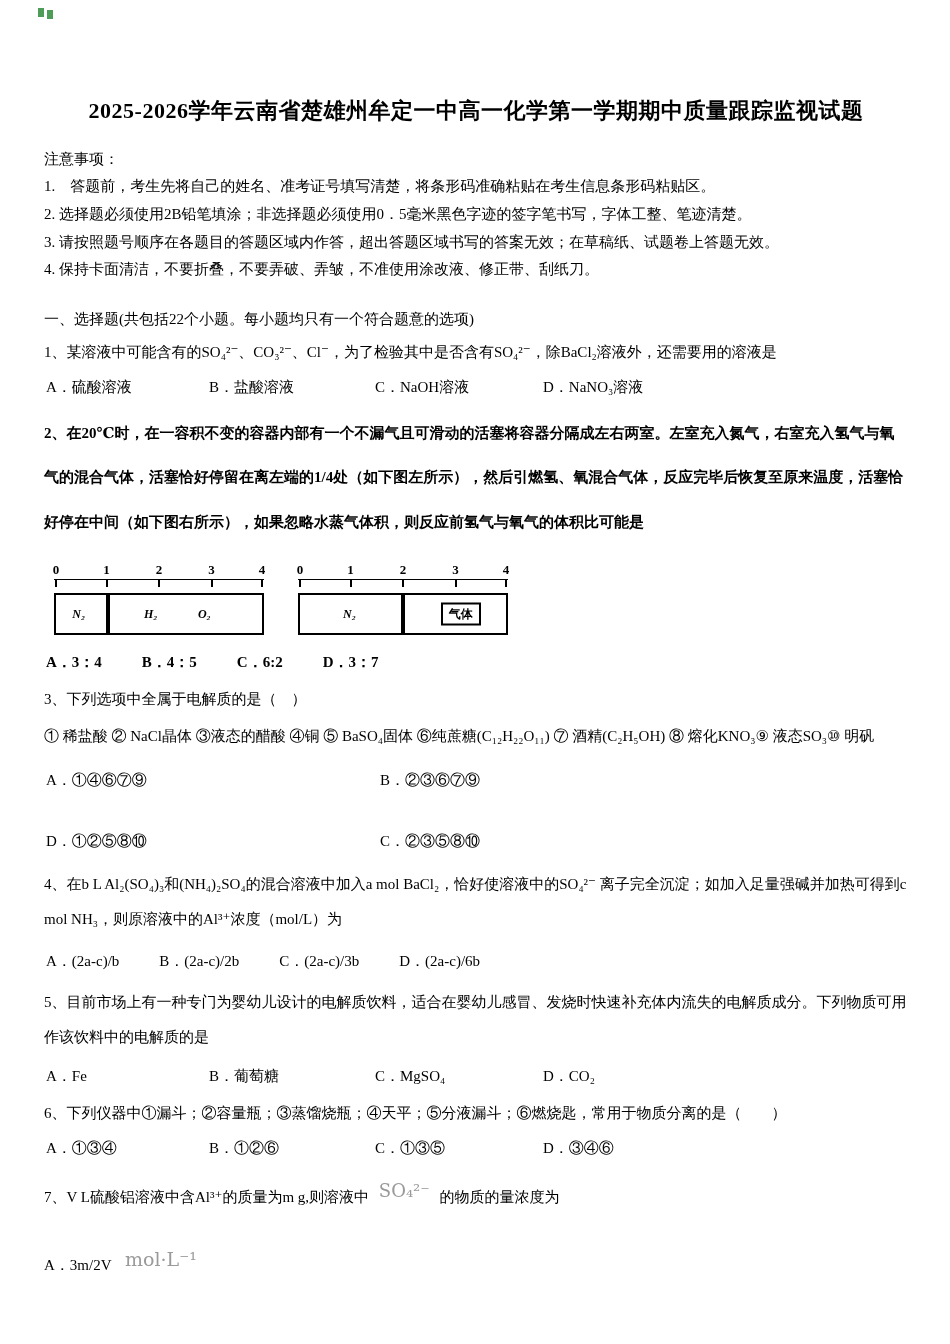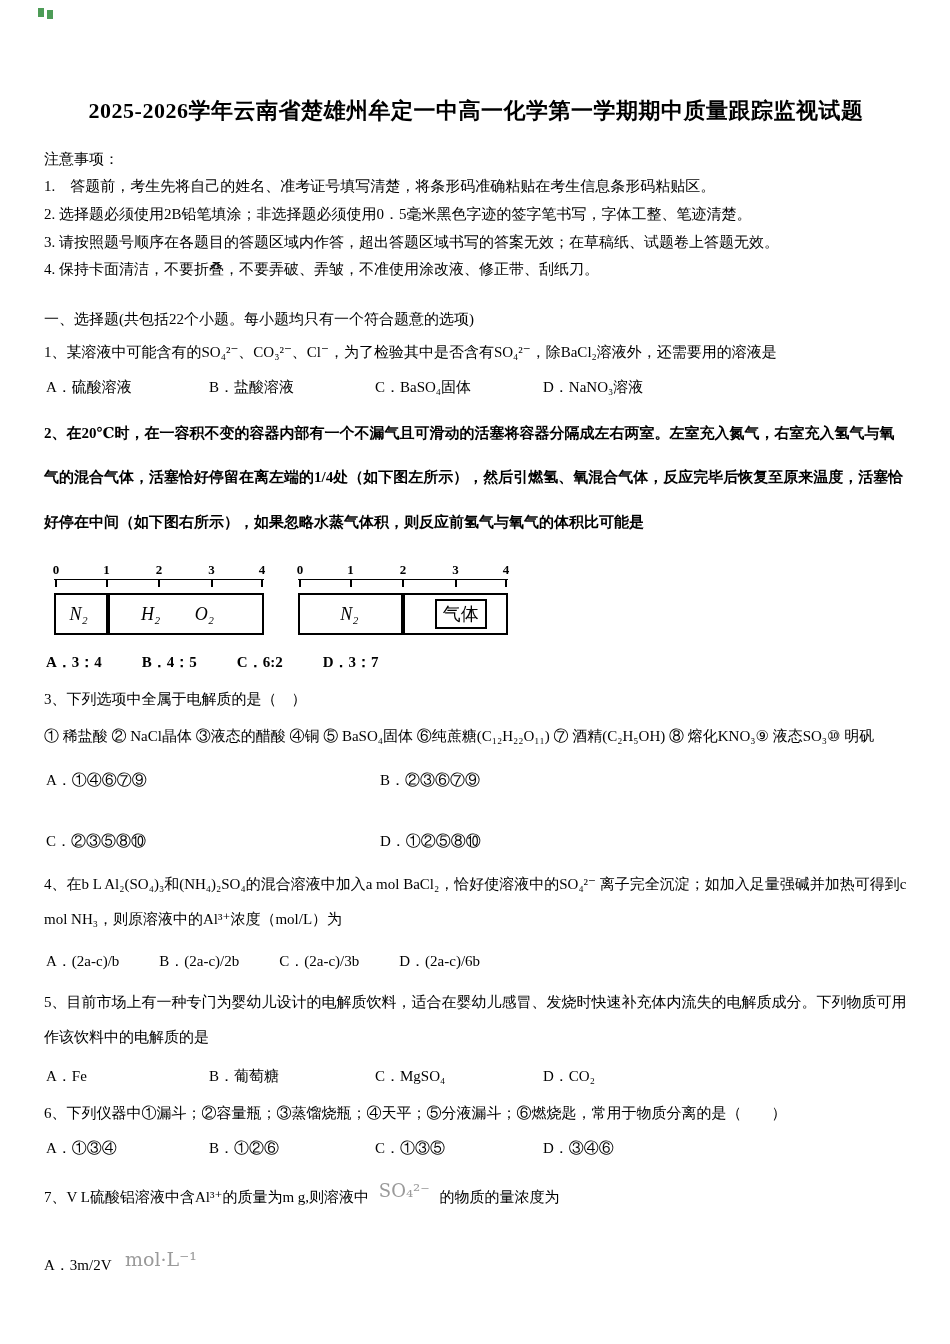--- a/index.html
+++ b/index.html
@@ -61,21 +61,21 @@
   .rline { position: absolute; left: 0; right: 0; top: 17px; border-top: 1.5px solid #000; height: 0; }
   .tick { position: absolute; top: 0; width: 2px; height: 7px; background: #000; transform: translateX(-50%); }
   .gasbox { position: relative; height: 42px; border: 2px solid #000; margin-top: 6px; background: #fff; }
   .piston {
     position: absolute; top: 0; bottom: 0; width: 3px;
     background: #fff; border-left: 2px solid #000; border-right: 2px solid #000;
     transform: translateX(-50%);
   }
   .glabel {
     position: absolute; top: 50%; transform: translate(-50%, -50%);
-    font-weight: normal; font-style: italic; font-size: 18px; white-space: nowrap;
+    font-weight: bold; font-style: italic; font-size: 12px; white-space: nowrap;
   }
   .glabel.boxed { font-style: normal; border: 2px solid #000; padding: 1px 6px; }
 
   .formula { color: #9a9a9a; font-size: 18px; position: relative; top: -5px; padding: 0 6px; font-family: "DejaVu Serif", serif; }
   .unit { color: #9a9a9a; font-size: 19px; position: relative; top: -4px; padding-left: 10px; font-family: "DejaVu Serif", serif; }
   .q7 { margin-top: 18px; }
   .answer-line { margin-top: 34px; line-height: 1.8; }
 </style>
 </head>
 <body>
@@ -94,21 +94,21 @@
     <div class="notice-item">4. 保持卡面清洁，不要折叠，不要弄破、弄皱，不准使用涂改液、修正带、刮纸刀。</div>
   </div>
 
   <div class="section-heading">一、选择题(共包括22个小题。每小题均只有一个符合题意的选项)</div>
 
   <div class="q">
     <div class="q-text">1、某溶液中可能含有的SO₄²⁻、CO₃²⁻、Cl⁻，为了检验其中是否含有SO₄²⁻，除BaCl₂溶液外，还需要用的溶液是</div>
     <div class="opts4">
       <span>A．硫酸溶液</span>
       <span>B．盐酸溶液</span>
-      <span>C．BaSO₄固体</span>
+      <span>C．NaOH溶液</span>
       <span>D．NaNO₃溶液</span>
     </div>
   </div>
 
   <div class="q">
     <div class="q-text wide">2、在20℃时，在一容积不变的容器内部有一个不漏气且可滑动的活塞将容器分隔成左右两室。左室充入氮气，右室充入氢气与氧气的混合气体，活塞恰好停留在离左端的1/4处（如下图左所示），然后引燃氢、氧混合气体，反应完毕后恢复至原来温度，活塞恰好停在中间（如下图右所示），如果忽略水蒸气体积，则反应前氢气与氧气的体积比可能是</div>
 
     <div class="diagrams">
 
       <div class="diagram">
@@ -165,22 +165,22 @@
       <span>D．3：7</span>
     </div>
   </div>
 
   <div class="q">
     <div class="q-text">3、下列选项中全属于电解质的是（　）</div>
     <div class="q-text mid">① 稀盐酸 ② NaCl晶体 ③液态的醋酸 ④铜 ⑤ BaSO₄固体 ⑥纯蔗糖(C₁₂H₂₂O₁₁) ⑦ 酒精(C₂H₅OH) ⑧ 熔化KNO₃⑨ 液态SO₃⑩ 明矾</div>
     <div class="opts2">
       <span>A．①④⑥⑦⑨</span>
       <span>B．②③⑥⑦⑨</span>
+      <span>D．①②⑤⑧⑩</span>
       <span>C．②③⑤⑧⑩</span>
-      <span>D．①②⑤⑧⑩</span>
     </div>
   </div>
 
   <div class="q">
     <div class="q-text mid">4、在b L Al₂(SO₄)₃和(NH₄)₂SO₄的混合溶液中加入a mol BaCl₂，恰好使溶液中的SO₄²⁻ 离子完全沉淀；如加入足量强碱并加热可得到c mol NH₃，则原溶液中的Al³⁺浓度（mol/L）为</div>
     <div class="opts-row">
       <span>A．(2a-c)/b</span>
       <span>B．(2a-c)/2b</span>
       <span>C．(2a-c)/3b</span>
       <span>D．(2a-c)/6b</span>

